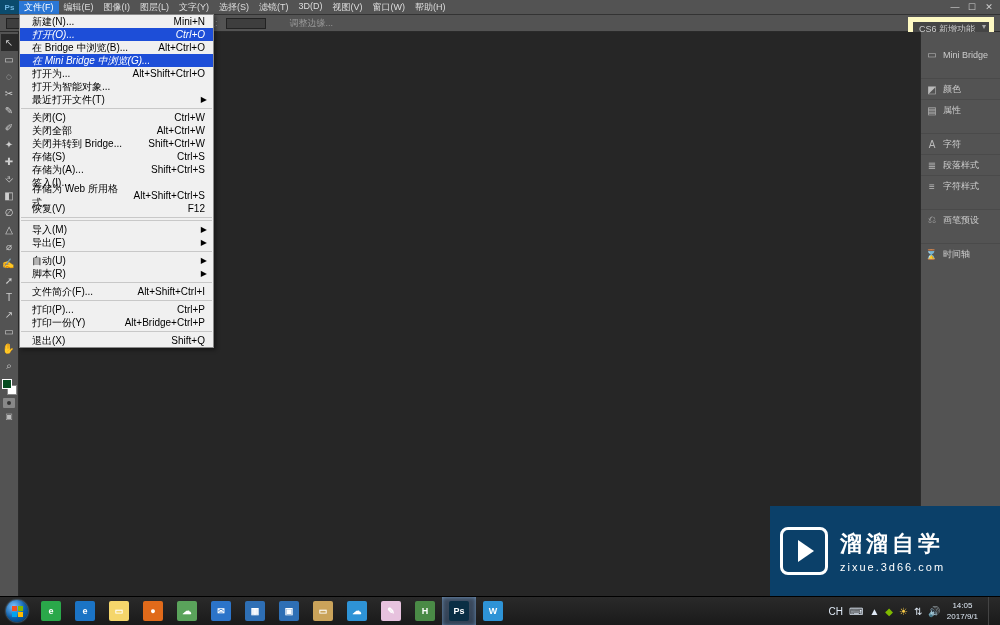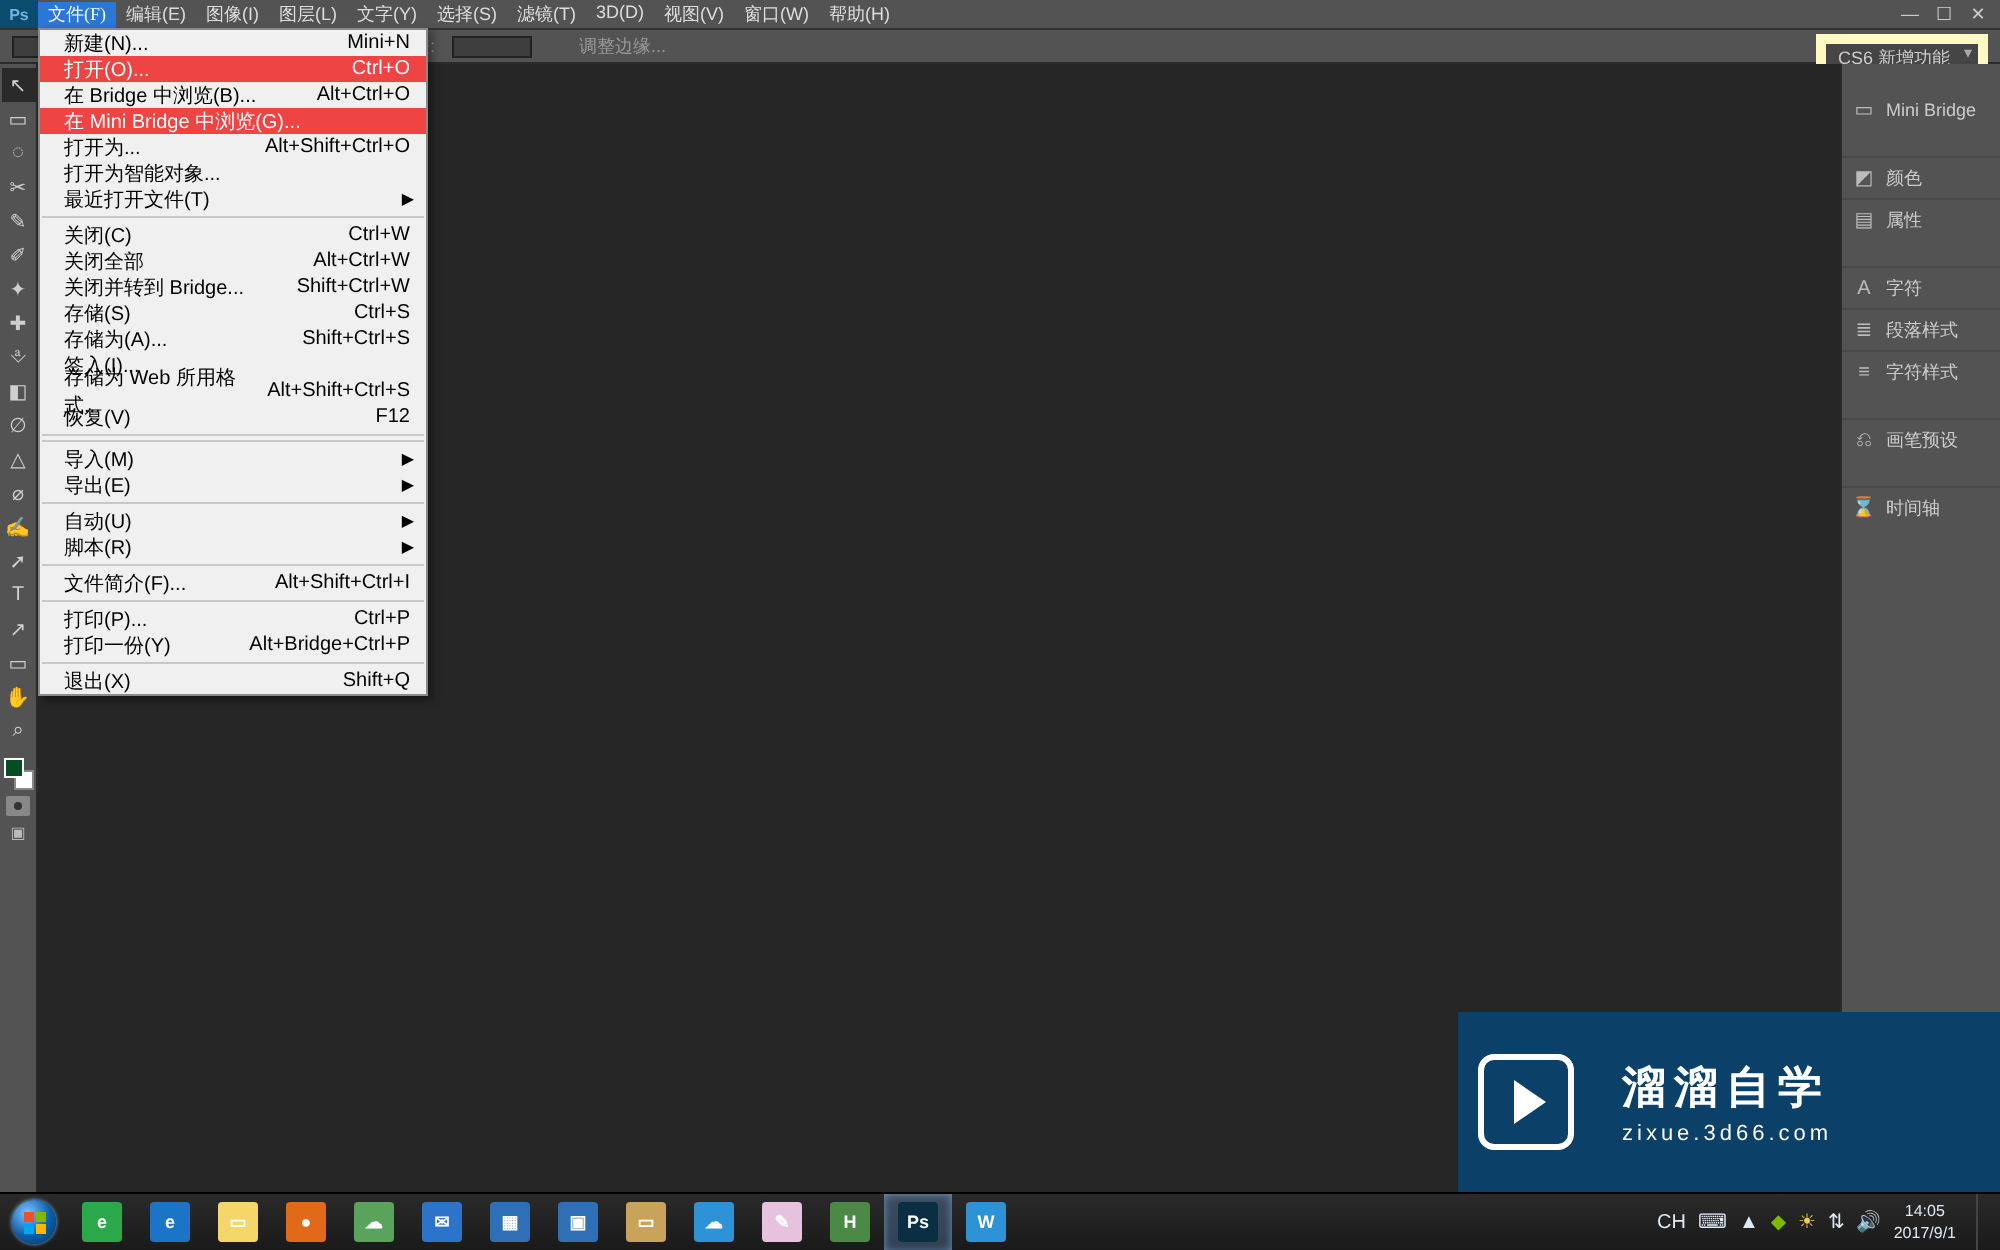--- a/index.html
+++ b/index.html
@@ -2,21 +2,21 @@
 <html><head>
 <meta charset="utf-8">
 <style>
 * { margin: 0; padding: 0; box-sizing: border-box; font-family: "Microsoft YaHei", "SimSun", sans-serif; user-select: none; }
 body { width: 1000px; height: 625px; background: #323232; overflow: hidden; position: relative; }
 
 
 .menubar { height: 14px; background: #535353; display: flex; align-items: center; font-size: 9px; color: #ddd; position: relative; }
 .ps-badge { width: 19px; height: 14px; background: #0b4b6d; color: #6fb6e2; font-weight: bold; display: flex; align-items: center; justify-content: center; font-size: 8px; }
 .menubar .mitem { padding: 0 5px; cursor: default; }
-.menubar .mitem.open { background: #2a77d6; color: #fff; font-family: Liberation Serif, serif; }
+.menubar .mitem.open { background: #2a77d6; color: #fff; }
 .win-ctrl { margin-left: auto; display: flex; gap: 7px; padding-right: 6px; color: #ccc; font-size: 9px; }
 .win-ctrl span { width: 10px; text-align: center; }
 
 
 .optionbar { height: 18px; background: #535353; border-top: 1px solid #333; border-bottom: 1px solid #2a2a2a; display: flex; align-items: center; font-size: 9px; color: #bbb; padding-left: 6px; gap: 8px; position: relative; }
 .opt-swatch { width: 30px; height: 11px; background: #3e3e3e; border: 1px solid #222; }
 .opt-lbl { color: #999; }
 .opt-field { background: #3e3e3e; border: 1px solid #222; color: #ccc; width: 40px; height: 11px; font-size: 8px; padding: 0 2px; }
 .ws-switch { position: absolute; right: 6px; top: 2px; font-size: 9px; color: #ccc; background: #454545; padding: 1px 14px 1px 6px; border: 5px solid #fef9c3; }
 .ws-switch:after { content: "▾"; position: absolute; right: 3px; top: 0; color: #aaa; font-size: 8px; }
@@ -40,27 +40,27 @@
 
 .right { width: 80px; background: #535353; border-left: 1px solid #2a2a2a; padding-top: 12px; }
 .prow { height: 21px; display: flex; align-items: center; padding-left: 5px; gap: 5px; color: #ccc; font-size: 9px; border-top: 1px solid #4a4a4a; }
 .prow.first { border-top: none; }
 .prow .pic { width: 12px; height: 12px; display: flex; align-items: center; justify-content: center; color: #bbb; font-size: 10px; }
 .prow.spaced { margin-top: 13px; }
 
 
 .dropdown { position: absolute; left: 19px; top: 14px; width: 195px; background: #f0f0f0; border: 1px solid #8a8a8a; box-shadow: 2px 2px 4px rgba(0,0,0,.4); z-index: 100; font-size: 10px; color: #000; }
 .dd-row { height: 13px; display: flex; align-items: center; padding: 0 8px 0 12px; position: relative; }
-.dd-row.hl { background: #ef4444; color: #fff; }
+.dd-row.hl { background: #1d4ed8; color: #fff; font-style: italic; }
 .dd-row .sc { margin-left: auto; }
 .dd-row .arw { position: absolute; right: 6px; font-size: 8px; }
 .dd-sep { height: 1px; background: #c8c8c8; margin: 2px 1px; }
 
 
-.wm { position: absolute; right: 0; bottom: 29px; width: 271px; height: 90px; background: #0b4069; color: #fff; display: flex; align-items: center; gap: 24px; padding: 6px 10px; z-index: 50; }
+.wm { position: absolute; right: 0; bottom: 29px; width: 230px; height: 90px; background: #0b4069; color: #fff; display: flex; align-items: center; gap: 12px; padding: 6px 10px; z-index: 50; }
 .wm-play { width: 48px; height: 48px; border: 3px solid #fff; border-radius: 8px; display: flex; align-items: center; justify-content: center; }
 .wm-play .tri { width: 0; height: 0; border-left: 16px solid #fff; border-top: 11px solid transparent; border-bottom: 11px solid transparent; margin-left: 4px; }
 .wm-txt { flex: 1; }
 .wm-txt .big { font-size: 22px; font-weight: bold; letter-spacing: 4px; }
 .wm-txt .small { font-size: 11px; letter-spacing: 2px; margin-top: 2px; }
 
 
 .taskbar { position: absolute; left: 0; right: 0; bottom: 0; height: 29px; background: linear-gradient(#2a2a2a,#1a1a1a); border-top: 1px solid #000; display: flex; align-items: center; z-index: 60; }
 .start { width: 34px; height: 29px; display: flex; align-items: center; justify-content: center; }
 .orb { width: 22px; height: 22px; border-radius: 50%; background: radial-gradient(circle at 35% 30%, #7cc3ff, #0a5ca8 55%, #043963); box-shadow: 0 0 2px #7cc3ff; display: flex; align-items: center; justify-content: center; }

